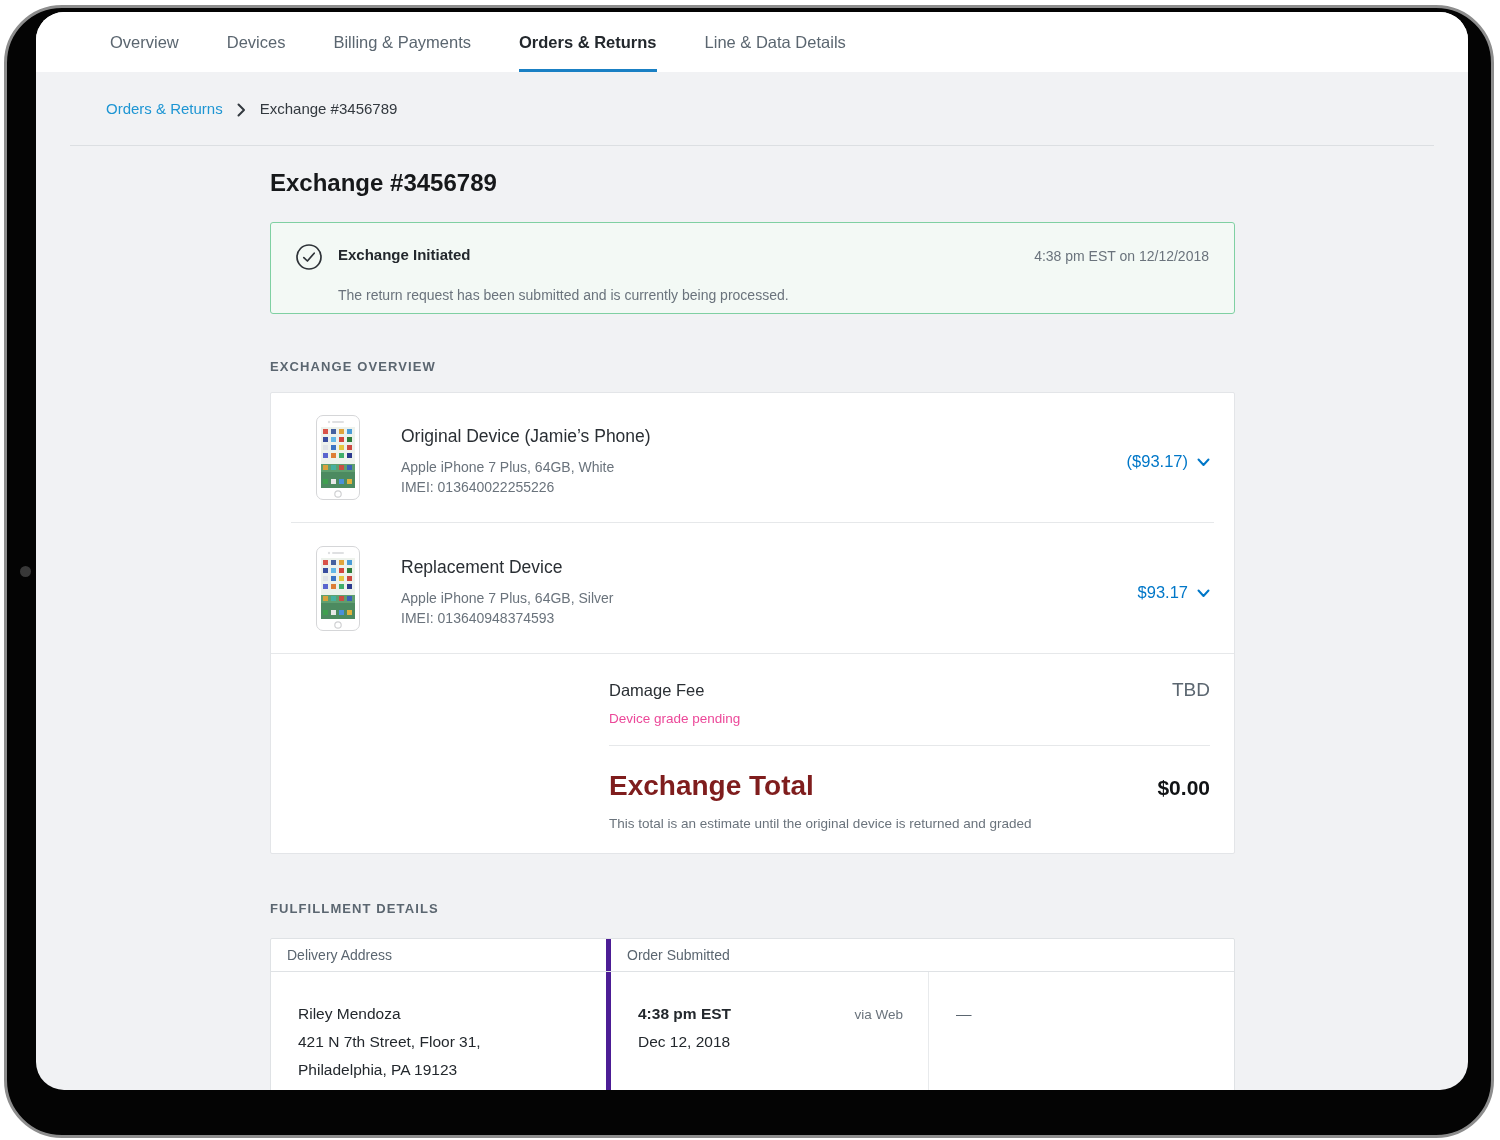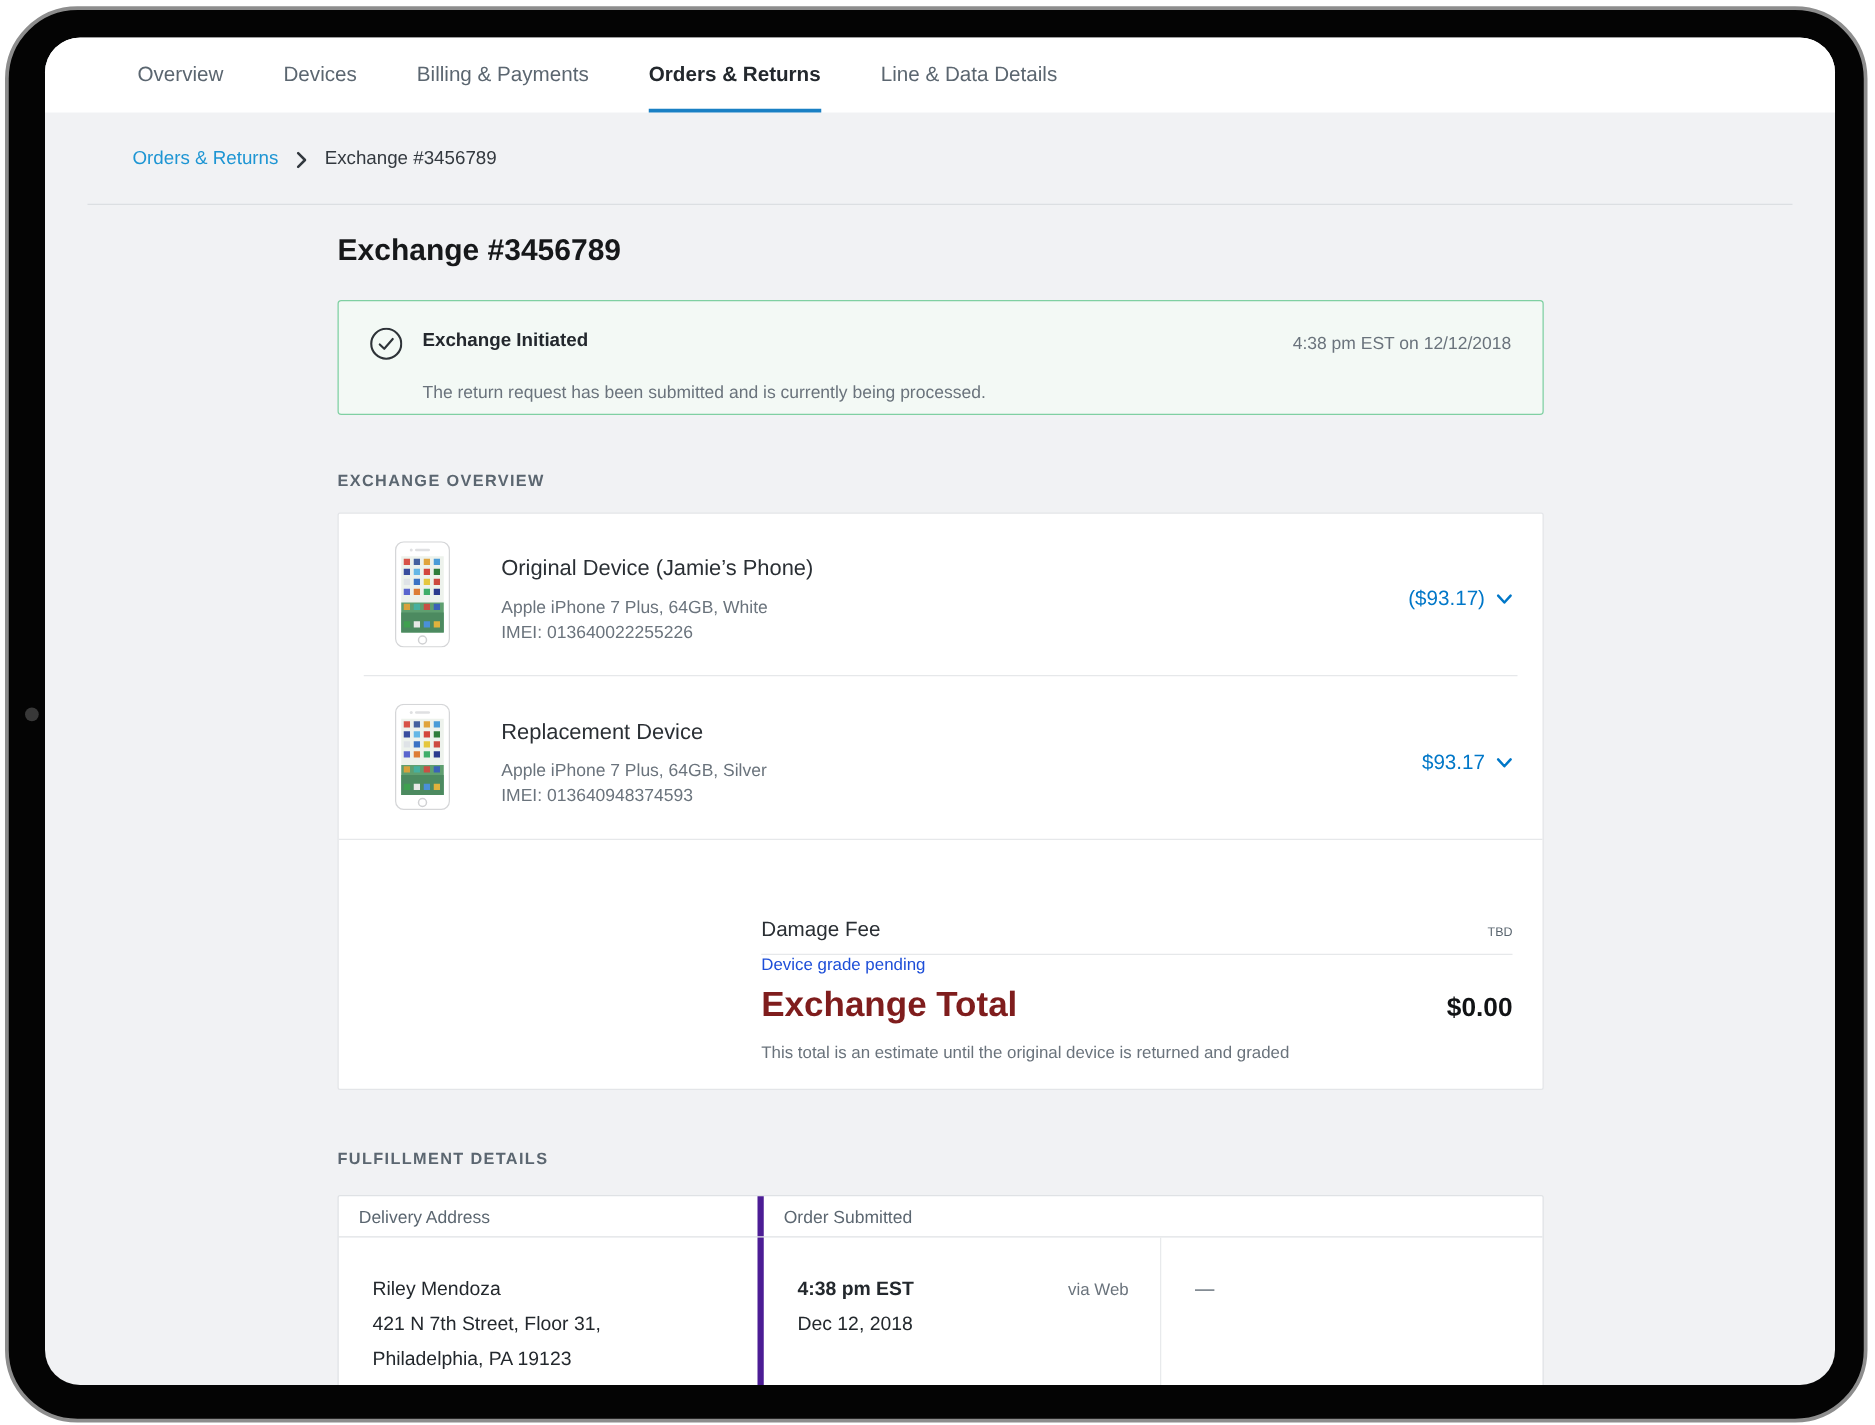--- a/index.html
+++ b/index.html
@@ -27,21 +27,21 @@
   .camera-dot {
     position: absolute;
     left: 13px; top: 558px;
     width: 11px; height: 11px;
     border-radius: 50%;
     background: #383838;
   }
   
   .screen {
     position: absolute;
-    left: 29px; top: 22px;
+    left: 29px; top: 4px;
     width: 1432px; height: 1078px;
     background: #f1f2f4;
     border-radius: 28px;
     overflow: hidden;
   }
   
   .tabbar {
     height: 60px;
     background: #ffffff;
     display: flex;
@@ -149,22 +149,22 @@
     border-top: 1px solid #e6e8ea;
     padding: 0 24px 0 338px;
   }
   .fee-block {
     height: 92px;
     padding-top: 25px;
     border-bottom: 1px solid #e6e8ea;
   }
   .fee-line { display: flex; justify-content: space-between; align-items: baseline; }
   .fee-label { font-size: 16.5px; color: #2a2f34; }
-  .fee-value { font-size: 10px; color: #5b6670; margin-top: 44px; }
-  .fee-note { margin-top: 10px; font-size: 13.5px; color: #1d4ed8; }
+  .fee-value { font-size: 19px; color: #5b6670; }
+  .fee-note { margin-top: 10px; font-size: 13.5px; color: #ec4899; }
   .total-block { padding-top: 24px; }
   .total-line { display: flex; justify-content: space-between; align-items: baseline; }
   .total-label { font-size: 28px; font-weight: 700; color: #7f1d1d; }
   .total-value { font-size: 21px; font-weight: 700; color: #111315; }
   .total-note { margin-top: 14px; font-size: 13.5px; color: #6a737c; }
   
   .ftable {
     background: #ffffff;
     border: 1px solid #dfe2e5;
     border-radius: 2px;

